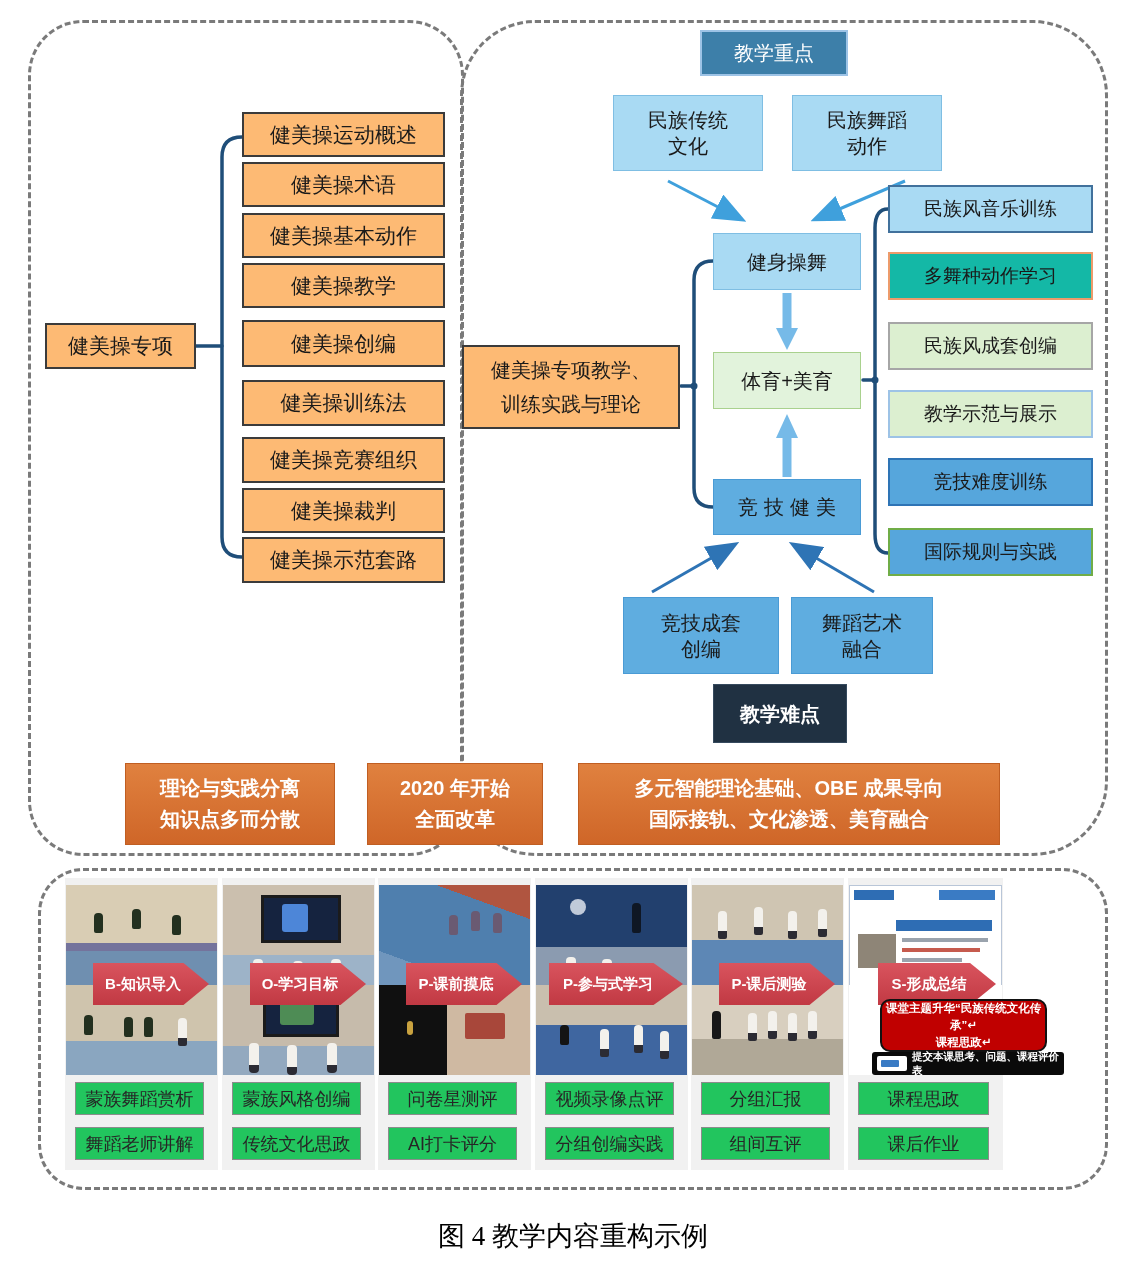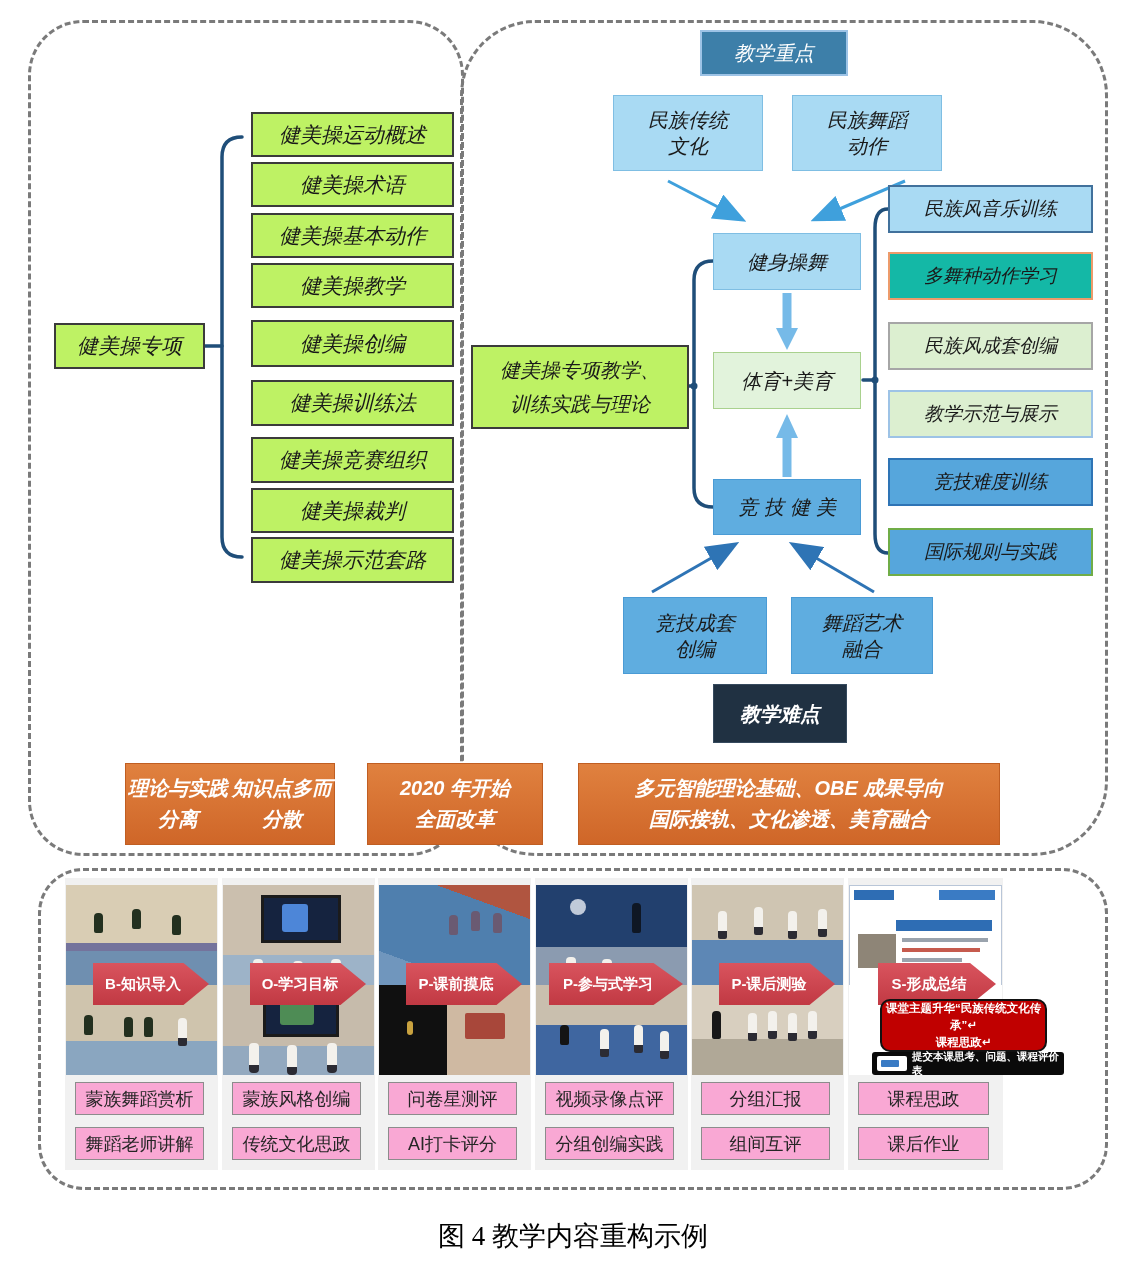--- a/index.html
+++ b/index.html
@@ -7,22 +7,22 @@
           font-family:"Liberation Sans","DejaVu Sans",sans-serif;color:#1a1a1a;}
   .abs{position:absolute;box-sizing:border-box;}
   .panel{border:3px dashed #7a7a7a;background:transparent;}
   #panel-left{left:28px;top:20px;width:436px;height:836px;border-radius:55px;}
   #panel-right{left:460px;top:20px;width:648px;height:836px;border-radius:75px;}
   #panel-bottom{left:38px;top:868px;width:1070px;height:322px;border-radius:45px;}
   svg.overlay{position:absolute;left:0;top:0;width:1146px;height:1284px;pointer-events:none;}
 
   
   .box{display:flex;align-items:center;justify-content:center;text-align:center;
-       box-sizing:border-box;line-height:1.3;font-style:italic;}
-  .wbox{background:#bef264;border:2px solid #3b3b3b;font-size:21px;margin-left:9px;}
+       box-sizing:border-box;line-height:1.3;}
+  .wbox{background:#fdba74;border:2px solid #3b3b3b;font-size:21px;}
   .teal{background:#3d7fa9;border:2px solid #9dc3e6;color:#fff;font-size:20px;font-weight:500;}
   .navy{background:#203142;border:1px solid #364a5e;color:#fff;font-size:20px;font-weight:bold;}
   .lblue{background:#a9daf3;border:1px solid #7fbee3;font-size:20px;}
   .mblue{background:#5fade0;border:1px solid #4a9bd5;font-size:20px;}
   .pgreen{background:#e2f3dc;border:1px solid #a9d18e;font-size:20px;}
   .orange{background:linear-gradient(180deg,#e0813f,#cf6628);color:#fff;font-weight:bold;
           font-size:20px;line-height:1.55;border:1px solid #c05e22;}
   .outcome{left:888px;width:205px;height:48px;font-size:19px;}
   .o1{background:#a9daf3;border:2px solid #41719c;}
   .o2{background:#14b8a6;border:2px solid #ed9b6b;}
@@ -34,21 +34,21 @@
   
   .col{position:absolute;top:878px;height:292px;background:#f1f1f1;}
   .ph{position:absolute;left:1px;right:1px;overflow:hidden;}
   .ph-t{top:7px;height:100px;}
   .ph-b{top:107px;height:90px;}
   .banner{position:absolute;top:85px;height:42px;z-index:5;
           background:linear-gradient(180deg,#d9545e,#c13943);
           clip-path:polygon(0 0,78% 0,100% 50%,78% 100%,0 100%);
           color:#fff;font-weight:bold;font-size:15px;display:flex;align-items:center;
           justify-content:center;padding-right:16px;box-sizing:border-box;}
-  .lab{position:absolute;left:10px;right:14px;height:31px;background:#f9a8d4;
+  .lab{position:absolute;left:10px;right:14px;height:31px;background:#22c55e;
        border:1px solid #8c8c8c;display:flex;align-items:center;justify-content:center;
        font-size:18px;color:#262626;}
   .lab1{top:204px;} .lab2{top:249px;}
   .fg{position:absolute;width:9px;height:20px;background:#23301f;border-radius:4px 4px 2px 2px;}
   .fgw{background:#f3f1ec;border-bottom:8px solid #2b2b33;}
   
   .c1t{background:linear-gradient(180deg,#d9cdb4 0 58%,#74739c 58% 66%,#6f8fb0 66% 100%);}
   .c1b{background:linear-gradient(180deg,#cfc4ad 0 62%,#8aa6c0 62% 100%);}
   .c2t{background:linear-gradient(180deg,#cbbfae 0 70%,#9db3c8 70% 100%);}
   .c2b{background:linear-gradient(180deg,#c6bbab 0 68%,#93a9bf 68% 100%);}
@@ -167,21 +167,21 @@
   </div>
   <div class="abs box lblue" style="left:713px;top:233px;width:148px;height:57px;">
     <span>健身操舞</span>
   </div>
   <div class="abs box pgreen" style="left:713px;top:352px;width:148px;height:57px;">
     <span>体育+美育</span>
   </div>
   <div class="abs box mblue sp" style="left:713px;top:479px;width:148px;height:56px;">
     <span>竞技健美</span>
   </div>
-  <div class="abs box mblue" style="left:623px;top:597px;width:144px;height:77px;flex-direction:column;">
+  <div class="abs box mblue" style="left:623px;top:597px;width:156px;height:77px;flex-direction:column;">
     <span>竞技成套</span>
     <span>创编</span>
   </div>
   <div class="abs box navy" style="left:713px;top:684px;width:134px;height:59px;">
     <span>教学难点</span>
   </div>
   <div class="abs box mblue" style="left:791px;top:597px;width:142px;height:77px;flex-direction:column;">
     <span>舞蹈艺术</span>
     <span>融合</span>
   </div>
@@ -198,21 +198,21 @@
   <div class="abs box outcome o4" style="top:390px;">
       <span>教学示范与展示</span>
     </div>
   <div class="abs box outcome o5" style="top:458px;">
       <span>竞技难度训练</span>
     </div>
   <div class="abs box outcome o6" style="top:528px;">
       <span>国际规则与实践</span>
     </div>
 
-  <div class="abs box orange" style="left:125px;top:763px;width:210px;height:82px;">
+  <div class="abs box orange" style="left:125px;top:763px;width:210px;height:82px;flex-direction:column;">
     <span>理论与实践分离</span>
     <span>知识点多而分散</span>
   </div>
   <div class="abs box orange" style="left:367px;top:763px;width:176px;height:82px;flex-direction:column;">
     <span>2020 年开始</span>
     <span>全面改革</span>
   </div>
   <div class="abs box orange" style="left:578px;top:763px;width:422px;height:82px;flex-direction:column;">
     <span>多元智能理论基础、OBE 成果导向</span>
     <span>国际接轨、文化渗透、美育融合</span>

